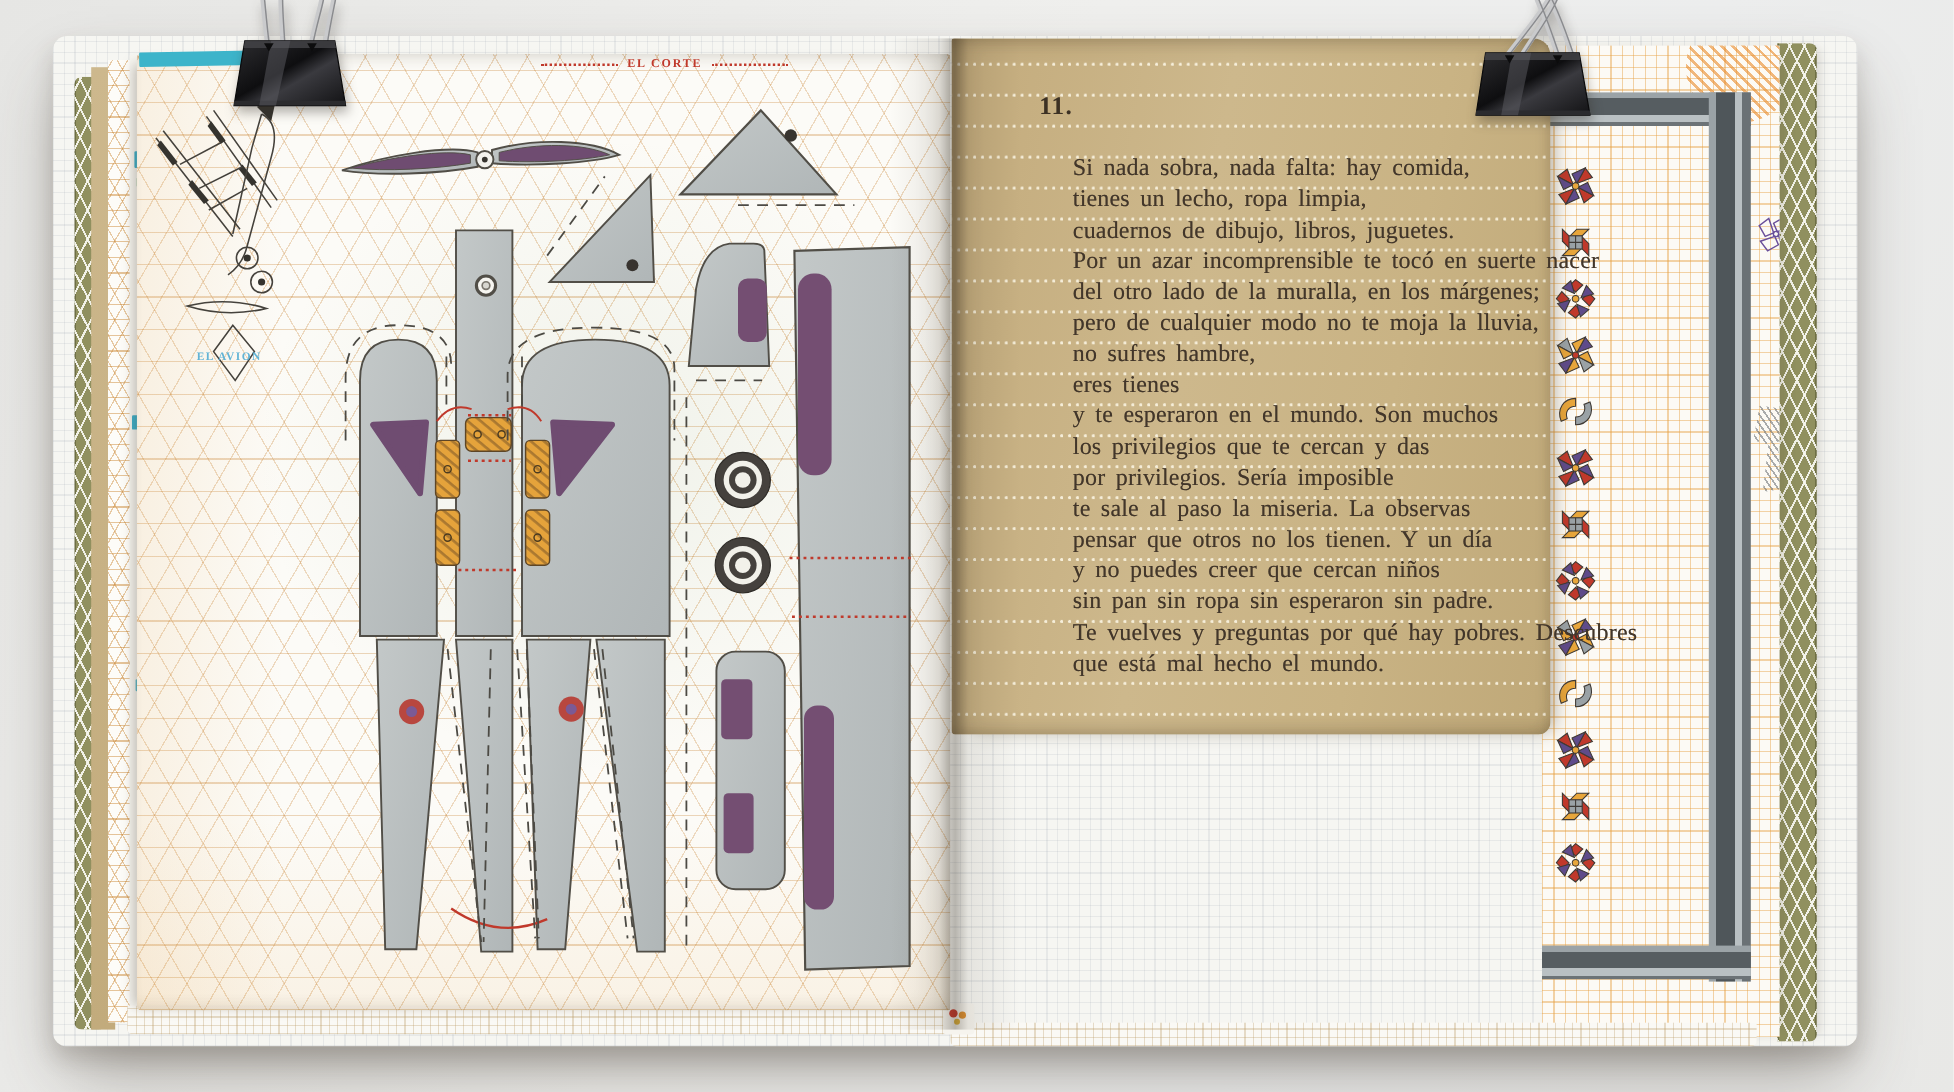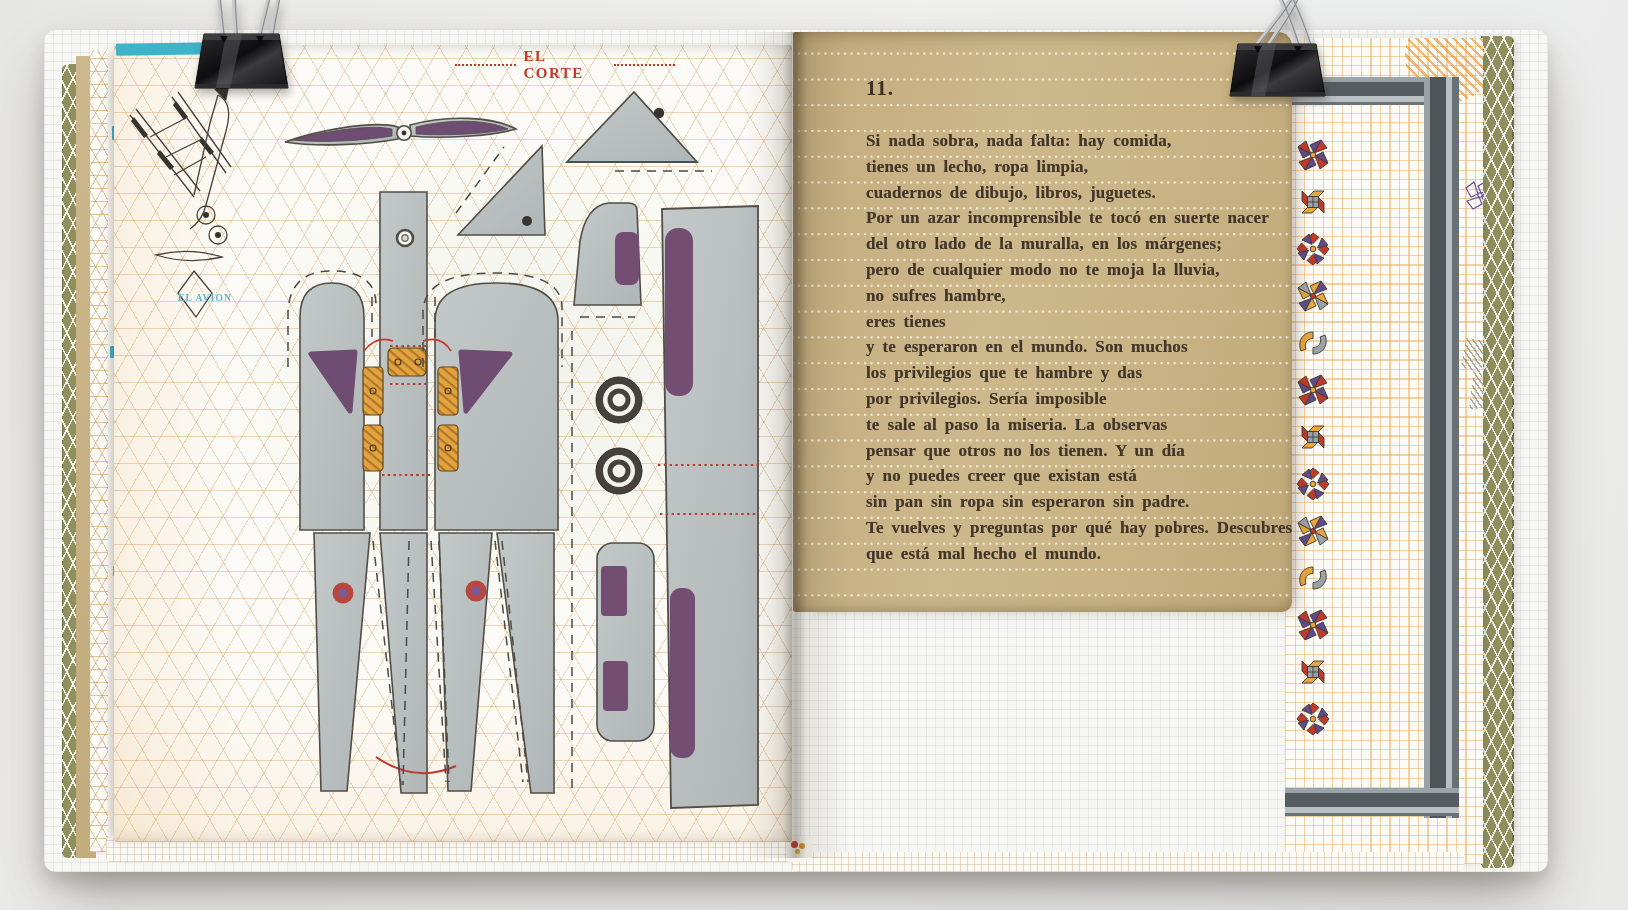--- a/index.html
+++ b/index.html
@@ -88,44 +88,44 @@
       linear-gradient(0deg, rgba(225,160,70,.10), transparent 20%),
       repeating-linear-gradient(0deg, rgba(203,138,63,.34) 0 1px, transparent 1px 27px),
       repeating-linear-gradient(60deg, rgba(203,138,63,.30) 0 1px, transparent 1px 23.4px),
       repeating-linear-gradient(-60deg, rgba(203,138,63,.30) 0 1px, transparent 1px 23.4px);
     box-shadow:
       -8px 2px 10px -6px rgba(80,70,55,.35),
       inset -16px 0 26px -14px rgba(70,60,40,.33),
       inset 0 10px 16px -12px rgba(70,60,40,.22),
       inset 0 -10px 16px -12px rgba(70,60,40,.18);}
   .tpl{position:absolute;left:0;top:0;}
-  .el-corte{position:absolute;left:341px;top:3px;width:220px;display:flex;align-items:center;
-    justify-content:center;gap:8px;color:#c0392b;font-size:15px;font-weight:bold;letter-spacing:1.5px;}
+  .el-corte{position:absolute;left:330px;top:3px;width:220px;display:flex;align-items:center;
+    justify-content:center;gap:8px;color:#c0392b;font-size:10px;font-weight:bold;letter-spacing:1.5px;}
   .dotseg{width:64px;border-top:2px dotted #c0392b;height:0;}
-  .el-avion{position:absolute;left:50px;top:248px;color:#62b4d6;font-size:9.5px;font-weight:bold;letter-spacing:1.2px;margin-left:14px;}
+  .el-avion{position:absolute;left:50px;top:248px;color:#62b4d6;font-size:9.5px;font-weight:bold;letter-spacing:1.2px;}
   .tape-blue{left:116px;top:43px;width:96px;height:12px;background:#3db4ca;z-index:7;transform:rotate(-1deg);border-radius:1px;}
 
   
   .page-right{left:793px;top:32px;width:499px;height:580px;z-index:6;border-radius:2px 14px 10px 3px;
     background-color:#c8b283;
     background-image:
       radial-gradient(circle at 3px 3px, rgba(250,244,226,.9) 1.05px, rgba(250,244,226,0) 1.5px),
       linear-gradient(100deg,#c3ab7c,#cdb88c 40%,#c9b384 70%,#bfa878);
     background-size:6.6px 25.8px, 100% 100%;
     background-position:3px 18.6px, 0 0;
     box-shadow:
       10px 4px 16px -8px rgba(80,65,40,.45),
       inset 14px 0 22px -12px rgba(60,45,25,.45),
       inset -6px 0 14px -8px rgba(60,45,25,.22),
       inset 0 14px 20px -14px rgba(60,45,25,.3),
       inset 0 -12px 18px -12px rgba(60,45,25,.25);}
   .poem-heading{position:absolute;left:73px;top:44px;font-size:21px;font-weight:bold;color:#3c3124;letter-spacing:1px;}
   .poem{position:absolute;left:73px;top:96px;width:410px;}
-  .pline{height:25.8px;line-height:25.8px;font-size:17px;font-weight:bold;color:#42362a;
-    word-spacing:3.5px;letter-spacing:.15px;white-space:nowrap;text-shadow:0 0 .4px rgba(66,54,42,.55);}
+  .pline{height:25.8px;line-height:25.8px;font-size:20px;font-weight:normal;color:#42362a;
+    word-spacing:3.5px;letter-spacing:.15px;white-space:nowrap;text-shadow:0 0 .4px rgba(66,54,42,.55);margin-left:28px;}
 
   
   .gutter{left:742px;top:32px;width:108px;height:826px;z-index:8;pointer-events:none;
     background:linear-gradient(90deg, rgba(70,60,45,0) 0%, rgba(70,60,45,.10) 38%,
       rgba(50,42,30,.32) 50%, rgba(70,60,45,.10) 60%, rgba(70,60,45,0) 100%);}
   .clip{position:absolute;top:0;z-index:9;filter:drop-shadow(2px 5px 5px rgba(50,44,36,.38));}
 </style>
 </head>
 <body>
 
@@ -538,25 +538,25 @@
     <div class="poem">
       <div class="pline">Si nada sobra, nada falta: hay comida,</div>
       <div class="pline">tienes un lecho, ropa limpia,</div>
       <div class="pline">cuadernos de dibujo, libros, juguetes.</div>
       <div class="pline">Por un azar incomprensible te tocó en suerte nacer</div>
       <div class="pline">del otro lado de la muralla, en los márgenes;</div>
       <div class="pline">pero de cualquier modo no te moja la lluvia,</div>
       <div class="pline">no sufres hambre,</div>
       <div class="pline">eres tienes</div>
       <div class="pline">y te esperaron en el mundo. Son muchos</div>
-      <div class="pline">los privilegios que te hambre y das</div>
+      <div class="pline">los privilegios que te cercan y das</div>
       <div class="pline">por privilegios. Sería imposible</div>
       <div class="pline">te sale al paso la miseria. La observas</div>
       <div class="pline">pensar que otros no los tienen. Y un día</div>
-      <div class="pline">y no puedes creer que existan está</div>
+      <div class="pline">y no puedes creer que cercan niños</div>
       <div class="pline">sin pan sin ropa sin esperaron sin padre.</div>
       <div class="pline">Te vuelves y preguntas por qué hay pobres. Descubres</div>
       <div class="pline">que está mal hecho el mundo.</div>
     </div>
   </div>
 
   <div class="abs tape-blue"></div>
   <div class="abs gutter"></div>
 
   <svg class="clip" style="left:182px" width="118" height="98" viewBox="0 0 118 98">

